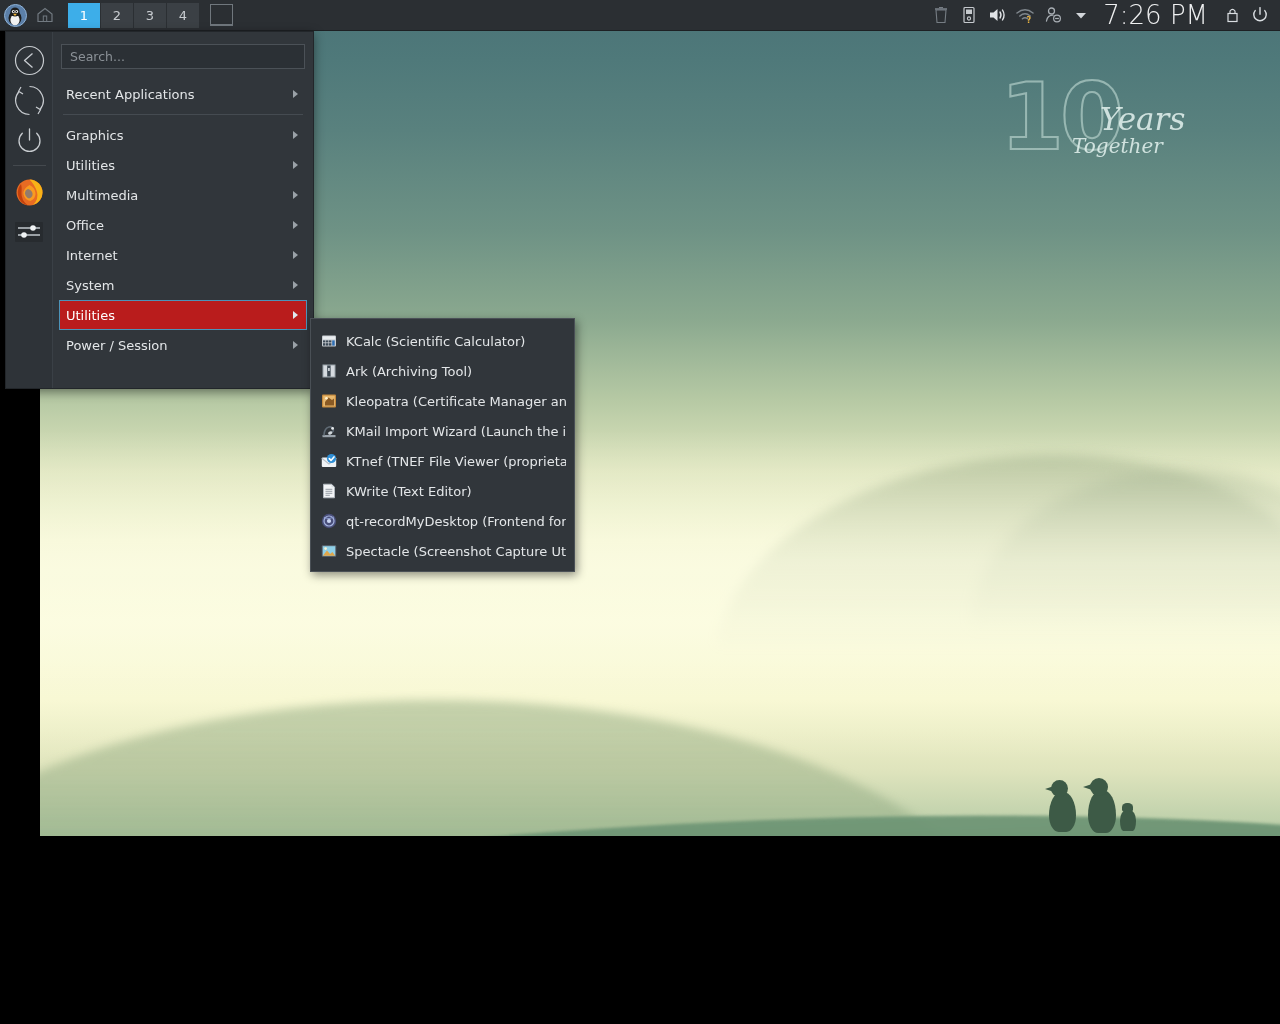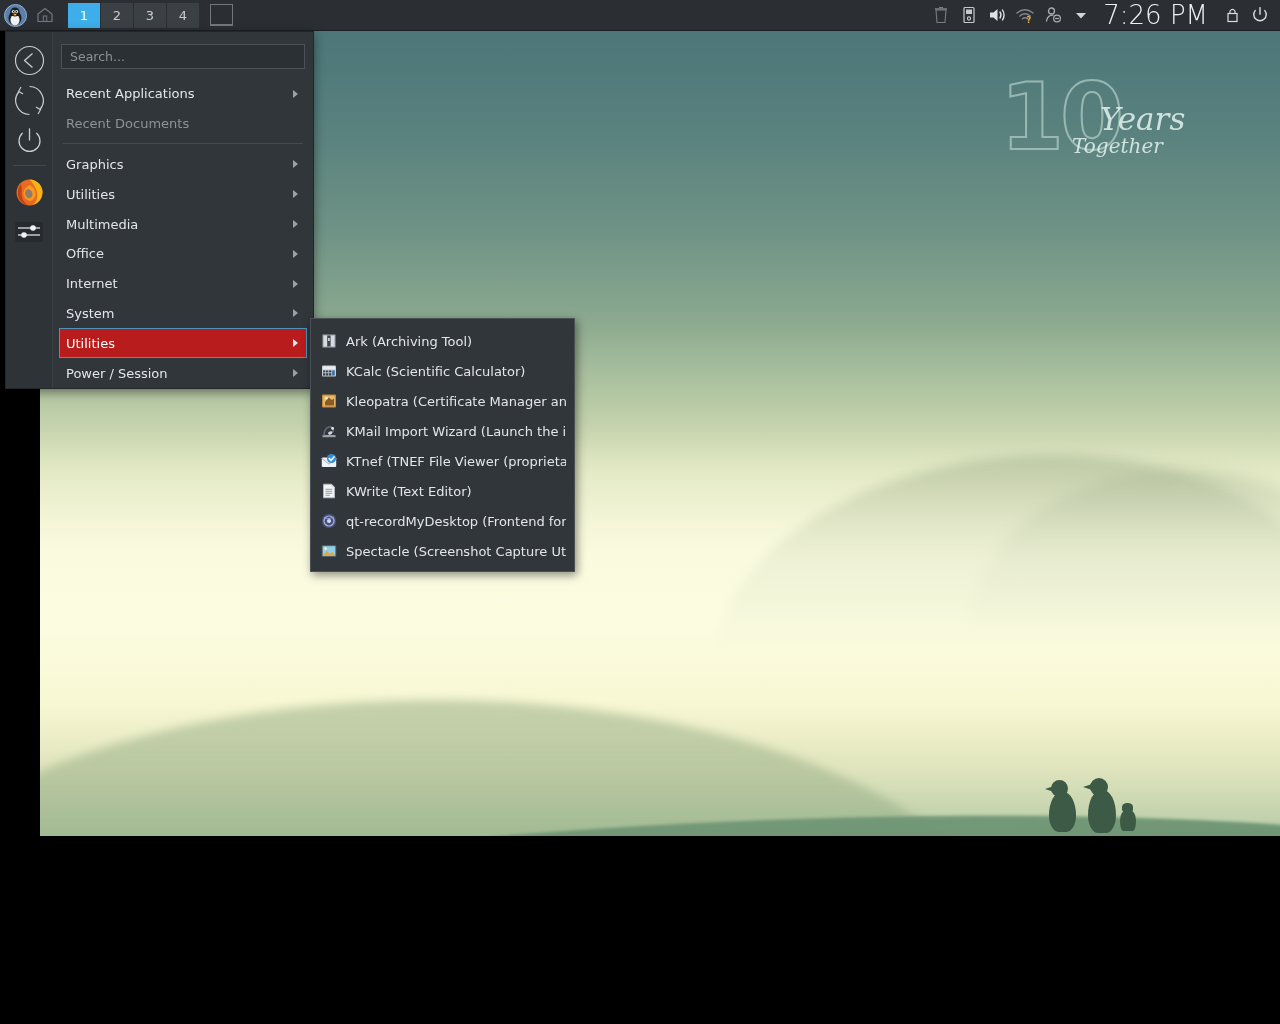--- a/index.html
+++ b/index.html
@@ -417,23 +417,20 @@
   </div>
 
   <div id="menu-main">
     <input id="search-box" type="text" placeholder="Search..." style="">
 
     <div class="m-item">
       <span>Recent Applications</span>
       <span class="m-arrow"></span>
     </div>
 
-    <div class="m-item disabled">
-      <span>Recent Documents</span>
-    </div>
 
     <div class="m-sep"></div>
 
     <div class="m-item">
       <span>Graphics</span>
       <span class="m-arrow"></span>
     </div>
     <div class="m-item">
       <span>Utilities</span>
       <span class="m-arrow"></span>
@@ -459,32 +456,20 @@
       <span class="m-arrow"></span>
     </div>
     <div class="m-item">
       <span>Power / Session</span>
       <span class="m-arrow"></span>
     </div>
   </div>
 </div>
 
 <div id="submenu">
-
-  <div class="s-item">
-    <span class="s-ico">
-      <svg width="16" height="16" viewBox="0 0 16 16">
-        <rect x="1.5" y="1.5" width="13" height="13" fill="#9aa3ab"></rect>
-        <rect x="2.5" y="2.5" width="11" height="11" fill="#d6dbe0"></rect>
-        <rect x="6.2" y="2.5" width="3.4" height="11" fill="#3b4650"></rect>
-        <rect x="7.1" y="5" width="1.6" height="3" fill="#d6dbe0"></rect>
-      </svg>
-    </span>
-    <span class="s-label">Ark (Archiving Tool)</span>
-  </div>
 
   <div class="s-item">
     <span class="s-ico">
       <svg width="16" height="16" viewBox="0 0 16 16">
         <rect x="1" y="2.5" width="14" height="11" rx="1" fill="#c9ced3"></rect>
         <rect x="2" y="3.4" width="12" height="3" fill="#e9edf0"></rect>
         <rect x="2" y="7.4" width="2.4" height="2" fill="#3d4a56"></rect>
         <rect x="5" y="7.4" width="2.4" height="2" fill="#3d4a56"></rect>
         <rect x="8" y="7.4" width="2.4" height="2" fill="#3d4a56"></rect>
         <rect x="11.2" y="7.4" width="2.5" height="5.2" fill="#2f6fb5"></rect>
@@ -492,20 +477,32 @@
         <rect x="5" y="10.2" width="2.4" height="2.4" fill="#3d4a56"></rect>
         <rect x="8" y="10.2" width="2.4" height="2.4" fill="#3d4a56"></rect>
       </svg>
     </span>
     <span class="s-label">KCalc (Scientific Calculator)</span>
   </div>
 
   <div class="s-item">
     <span class="s-ico">
       <svg width="16" height="16" viewBox="0 0 16 16">
+        <rect x="1.5" y="1.5" width="13" height="13" fill="#9aa3ab"></rect>
+        <rect x="2.5" y="2.5" width="11" height="11" fill="#d6dbe0"></rect>
+        <rect x="6.2" y="2.5" width="3.4" height="11" fill="#3b4650"></rect>
+        <rect x="7.1" y="5" width="1.6" height="3" fill="#d6dbe0"></rect>
+      </svg>
+    </span>
+    <span class="s-label">Ark (Archiving Tool)</span>
+  </div>
+
+  <div class="s-item">
+    <span class="s-ico">
+      <svg width="16" height="16" viewBox="0 0 16 16">
         <rect x="1" y="1.5" width="14" height="13" rx="1" fill="#c68a3e"></rect>
         <rect x="2.2" y="2.7" width="11.6" height="10.6" fill="#e8b96f"></rect>
         <path d="M4 9 L7.5 4.5 L11 7 L13 5.5 L13 12.5 L4 12.5 Z" fill="#8a5a24"></path>
         <circle cx="5.4" cy="5.2" r="1.3" fill="#fff2cf"></circle>
       </svg>
     </span>
     <span class="s-label">Kleopatra (Certificate Manager and ...</span>
   </div>
 
   <div class="s-item">

